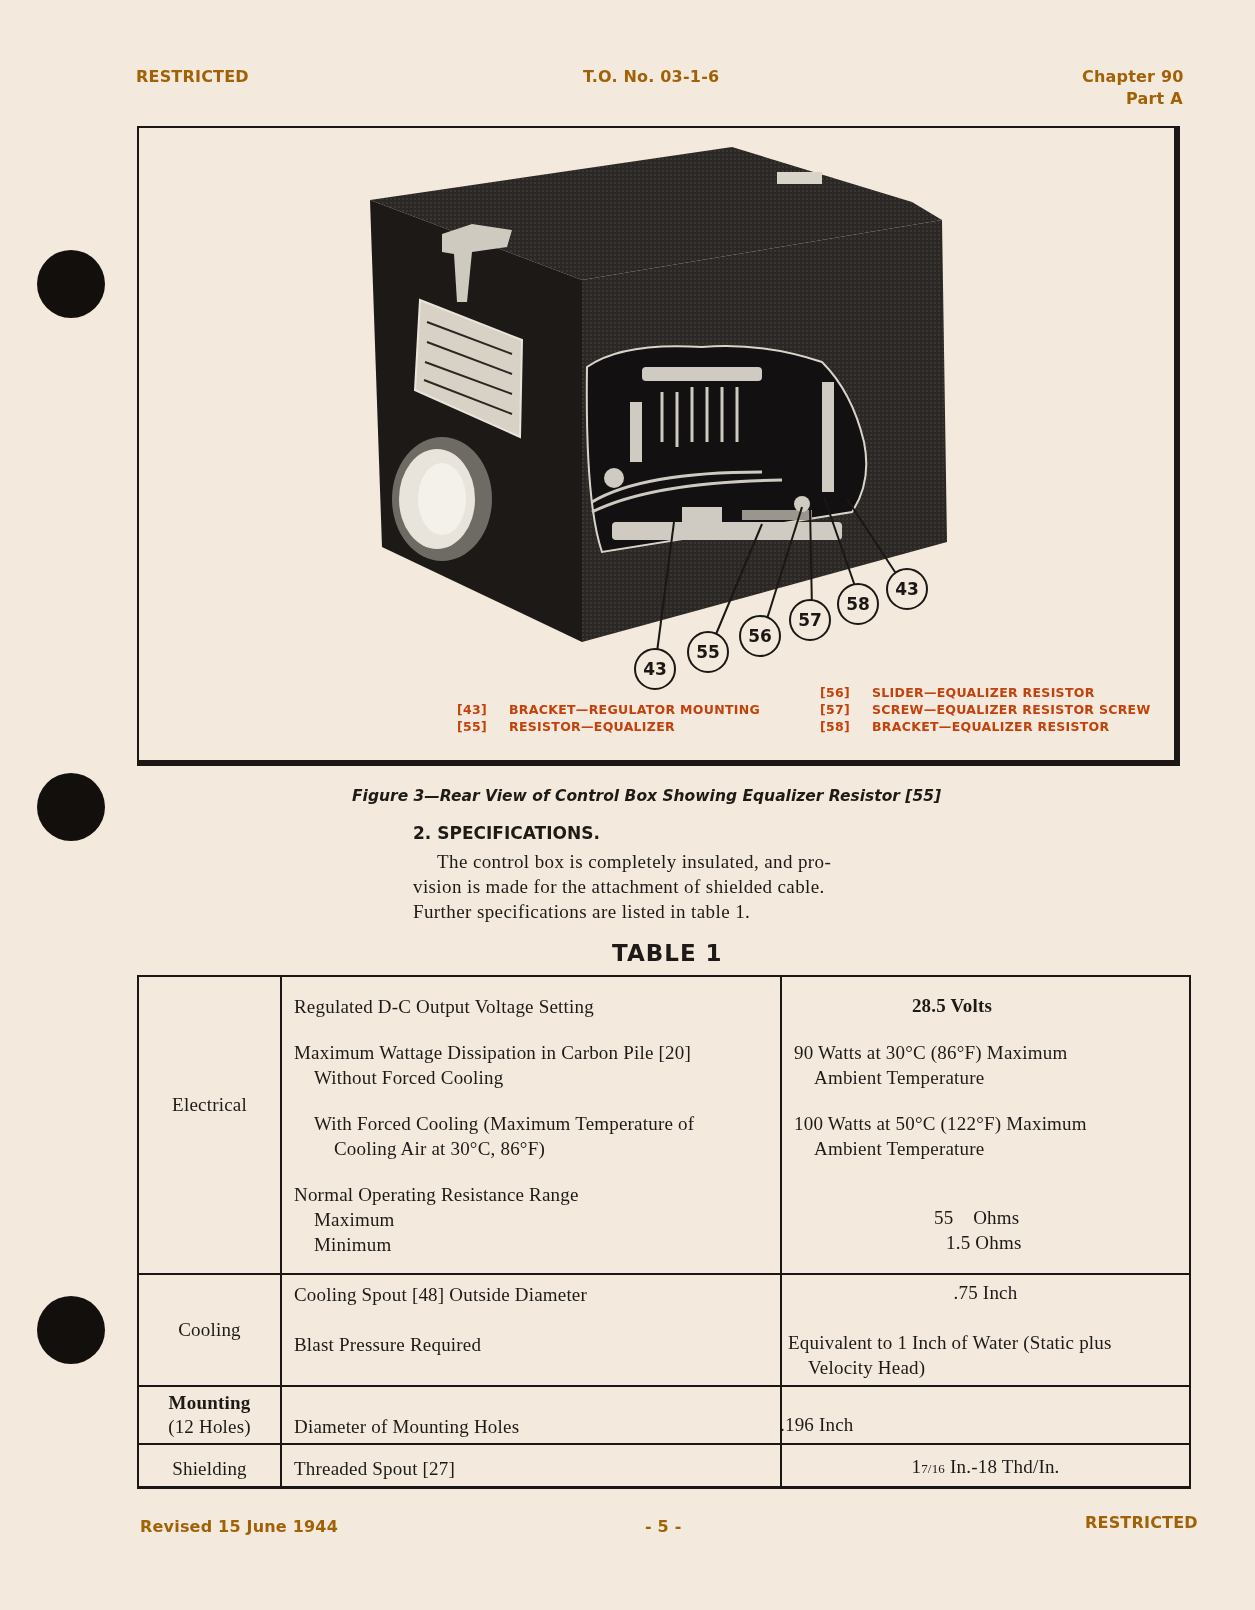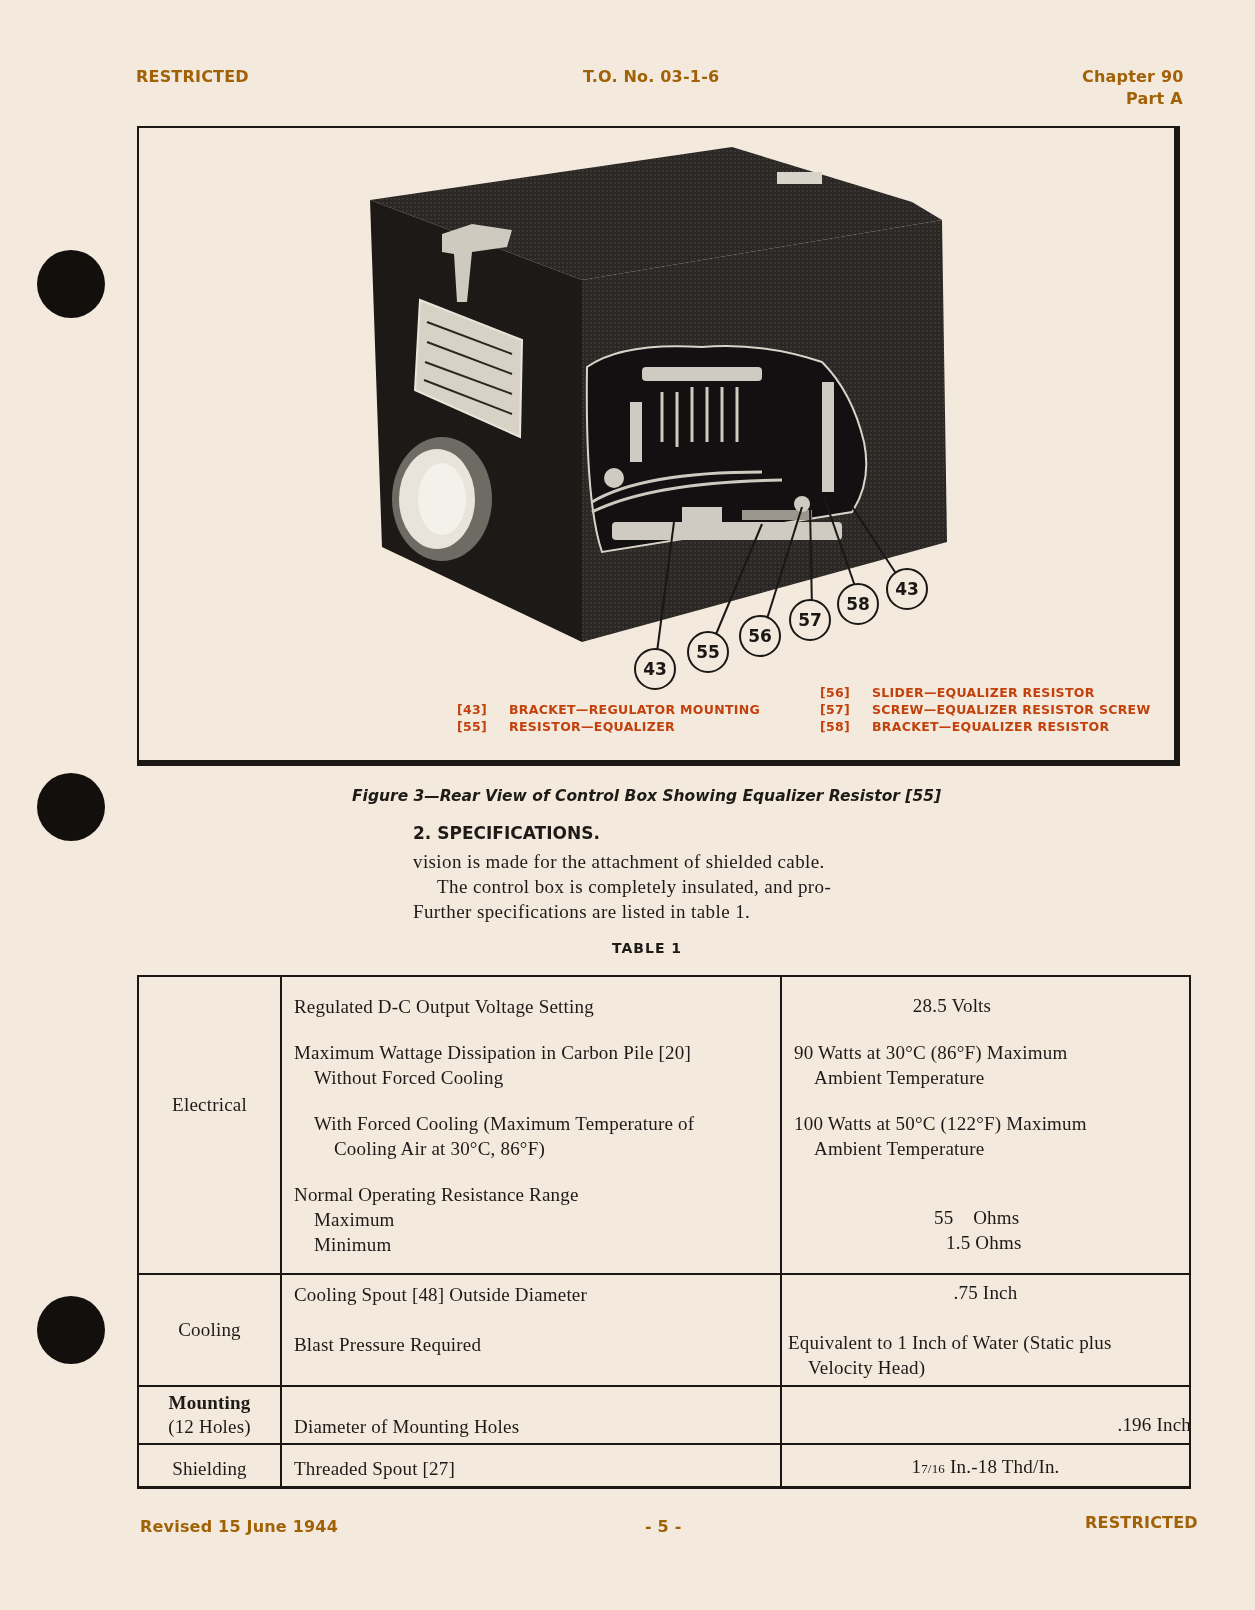--- a/index.html
+++ b/index.html
@@ -31,21 +31,21 @@
   .legend-item { position: absolute; font-family: "DejaVu Sans", sans-serif; font-weight: bold; font-size: 12.5px; color: #c2410c; letter-spacing: 0.3px; white-space: nowrap; }
   .legend-item .ref { display: inline-block; width: 52px; }
 
   .caption { position: absolute; left: 352px; top: 787px; font-family: "DejaVu Sans", sans-serif; font-weight: bold; font-style: italic; font-size: 15.5px; color: #1e1a16; white-space: nowrap; }
 
   .section-title { position: absolute; left: 413px; top: 823px; font-family: "DejaVu Sans", sans-serif; font-weight: bold; font-size: 17px; }
   .para { position: absolute; left: 413px; top: 849px; width: 500px; font-size: 19px; line-height: 25px; letter-spacing: 0.4px; }
   .para .line { display: block; white-space: nowrap; }
   .para .l1 { padding-left: 24px; }
 
-  .table-title { position: absolute; left: 612px; top: 940px; font-family: "DejaVu Sans", sans-serif; font-weight: bold; font-size: 14px; letter-spacing: 1px; }
+  .table-title { position: absolute; left: 612px; top: 940px; font-family: "DejaVu Sans", sans-serif; font-weight: bold; font-size: 23px; letter-spacing: 1px; }
 
   
   .spec-table {
     position: absolute; left: 137px; top: 975px; width: 1054px; height: 514px;
     border: 2px solid #1a1714; border-bottom-width: 3px; box-sizing: border-box;
   }
   .vline { position: absolute; top: 0; bottom: 0; width: 2px; background: #1a1714; }
   .hline { position: absolute; height: 2px; background: #1a1714; }
   .cell { position: absolute; font-size: 19px; line-height: 25px; white-space: nowrap; letter-spacing: 0.2px; }
   .cat { text-align: center; }
@@ -148,38 +148,38 @@
   </div>
   <div class="legend-item" style="left:681px; top:591px;">
     <span class="ref">[58]</span><span>BRACKET—EQUALIZER RESISTOR</span>
   </div>
 </div>
 
 <div class="caption">Figure 3—Rear View of Control Box Showing Equalizer Resistor [55]</div>
 
 <div class="section-title">2.  SPECIFICATIONS.</div>
 <div class="para">
+  <span class="line l1">The control box is completely insulated, and pro-</span>
   <span class="line">vision is made for the attachment of shielded cable.</span>
-  <span class="line l1">The control box is completely insulated, and pro-</span>
   <span class="line">Further specifications are listed in table 1.</span>
 </div>
 
 <div class="table-title">TABLE  1</div>
 
 <div class="spec-table">
   <div class="vline" style="left:141px;"></div>
   <div class="vline" style="left:641px;"></div>
   <div class="hline" style="left:0; right:0; top:296px;"></div>
   <div class="hline" style="left:0; right:0; top:408px;"></div>
   <div class="hline" style="left:0; right:0; top:466px;"></div>
 
   <div class="cell cat" style="left:0; width:141px; top:115px;">Electrical</div>
 
   <div class="cell" style="left:155px; top:17px;">Regulated D-C Output Voltage Setting</div>
-  <div class="cell" style="left:641px; width:344px; text-align:center; top:16px;">28.5 Volts</div>
+  <div class="cell" style="left:641px; width:344px; text-align:center; top:16px;font-weight:bold;">28.5 Volts</div>
 
   <div class="cell" style="left:155px; top:63px;">Maximum Wattage Dissipation in Carbon Pile [20]</div>
   <div class="cell ind1" style="left:155px; top:88px;font-family:Liberation Serif, serif;">Without Forced Cooling</div>
   <div class="cell" style="left:655px; top:63px;">90 Watts at 30°C (86°F) Maximum</div>
   <div class="cell ind1" style="left:655px; top:88px;">Ambient Temperature</div>
 
   <div class="cell ind1" style="left:155px; top:134px;">With Forced Cooling (Maximum Temperature of</div>
   <div class="cell ind2" style="left:155px; top:159px;">Cooling Air at 30°C, 86°F)</div>
   <div class="cell" style="left:655px; top:134px;">100 Watts at 50°C (122°F) Maximum</div>
   <div class="cell ind1" style="left:655px; top:159px;">Ambient Temperature</div>
@@ -193,21 +193,21 @@
   <div class="cell cat" style="left:0; width:141px; top:340px;">Cooling</div>
   <div class="cell" style="left:155px; top:305px;">Cooling Spout [48] Outside Diameter</div>
   <div class="cell" style="left:641px; width:411px; text-align:center; top:303px;">.75 Inch</div>
   <div class="cell" style="left:155px; top:355px;">Blast Pressure Required</div>
   <div class="cell" style="left:649px; top:353px;">Equivalent to 1 Inch of Water (Static plus</div>
   <div class="cell ind1" style="left:649px; top:378px;">Velocity Head)</div>
 
   <div class="cell cat" style="left:0; width:141px; top:413px;font-weight:bold;">Mounting</div>
   <div class="cell cat" style="left:0; width:141px; top:437px;">(12 Holes)</div>
   <div class="cell" style="left:155px; top:437px;">Diameter of Mounting Holes</div>
-  <div class="cell" style="left:641px; width:411px; text-align:right; top:435px;">.196 Inch</div>
+  <div class="cell" style="left:641px; width:411px; text-align:left; top:435px;">.196 Inch</div>
 
   <div class="cell cat" style="left:0; width:141px; top:479px;">Shielding</div>
   <div class="cell" style="left:155px; top:479px;">Threaded Spout [27]</div>
   <div class="cell" style="left:641px; width:411px; text-align:center; top:477px;">
     <span>1</span><span class="frac">7/16</span><span> In.-18 Thd/In.</span>
   </div>
 </div>
 
 <div class="hdr" style="left:140px; top:1517px;">Revised 15 June 1944</div>
 <div class="hdr" style="left:645px; top:1517px;">- 5 -</div>

